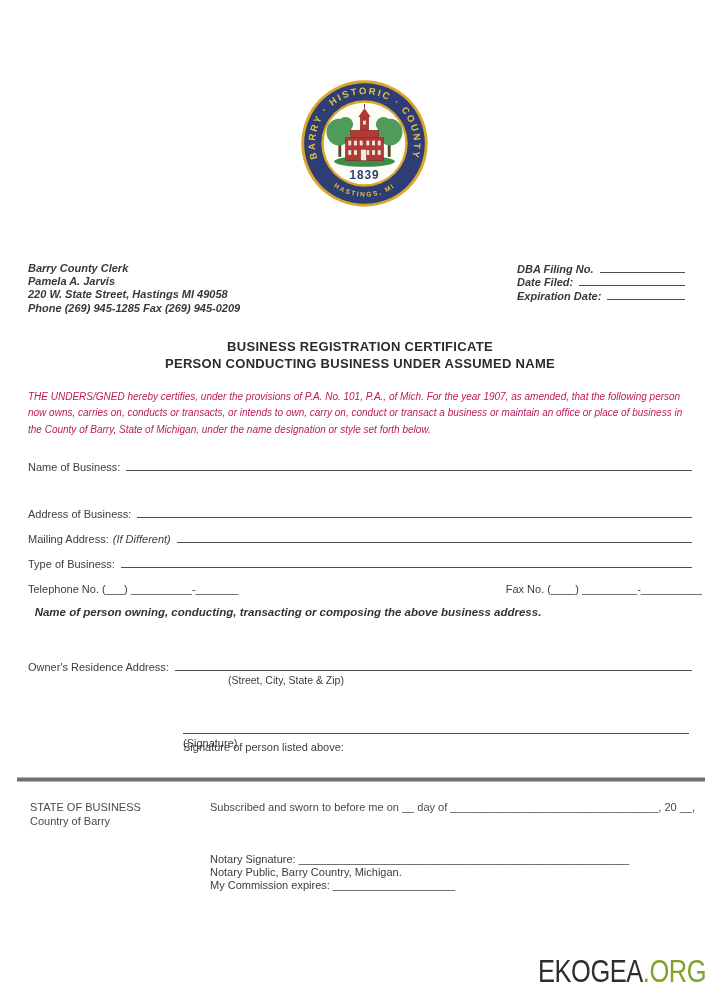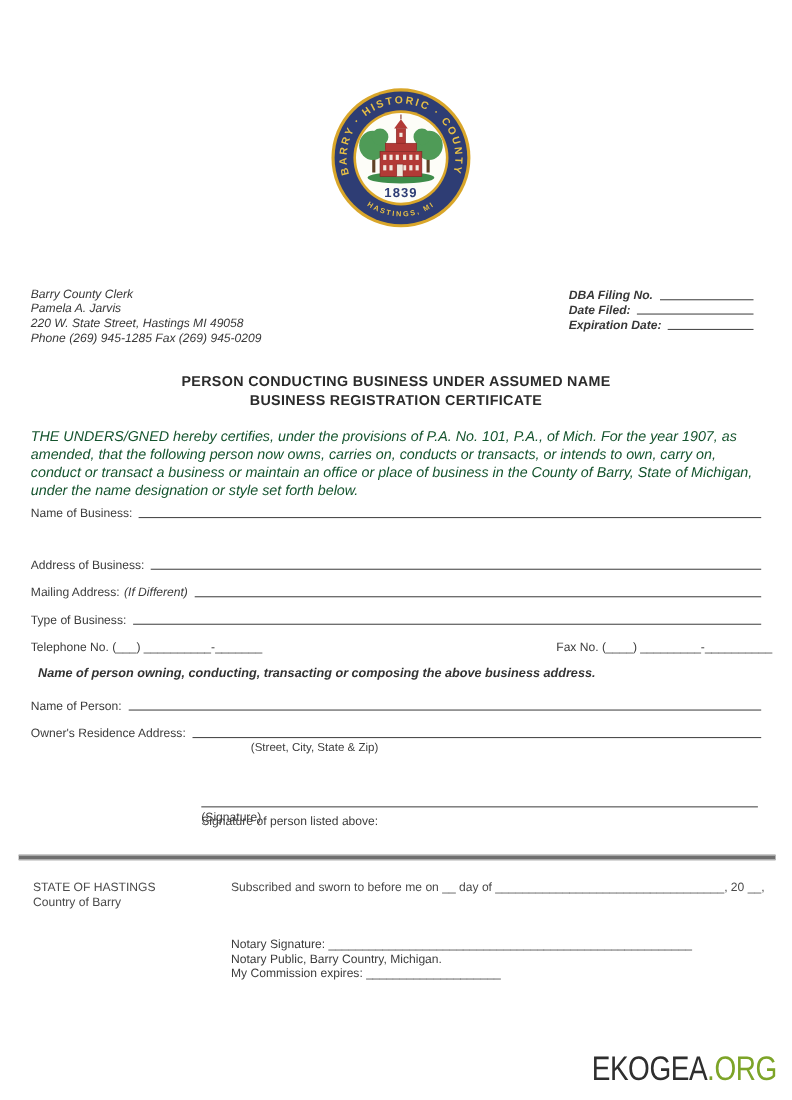--- a/index.html
+++ b/index.html
@@ -4,28 +4,28 @@
 <style>
   html,body{margin:0;padding:0;background:#ffffff;}
   .page{
     position:relative;width:720px;height:1000px;background:#ffffff;
     font-family:"Liberation Sans", sans-serif;color:#3c3c3c;overflow:hidden;
   }
   .abs{position:absolute;}
   
   .seal{left:298px;top:77px;}
   
-  .clerk{left:28px;top:262px;font-size:11px;font-weight:normal;font-style:italic;line-height:13.2px;color:#383838;}
+  .clerk{left:28px;top:262px;font-size:11px;font-weight:bold;font-style:italic;line-height:13.2px;color:#383838;}
   .filing{left:517px;top:262px;width:168px;font-size:11px;font-weight:bold;font-style:italic;color:#383838;}
   .frow{display:flex;align-items:flex-end;height:13.2px;}
   .rule{flex:1;border-bottom:1.3px solid #4d4d4d;margin:0 0 2px 6px;}
   
   .title{left:0;top:339px;width:720px;text-align:center;font-size:13px;font-weight:bold;color:#2b2b2b;line-height:16.5px;letter-spacing:.3px;}
   
-  .intro{left:28px;top:389px;width:666px;font-size:13px;font-style:italic;line-height:16.4px;color:#14532d;margin:0;}
+  .intro{left:28px;top:389px;width:666px;font-size:10px;font-style:italic;line-height:16.4px;color:#be185d;margin:0;}
   
   .fieldrow{left:28px;width:664px;display:flex;align-items:flex-end;font-size:11px;height:14px;}
   .fieldrow .note{font-style:italic;margin-left:4px;}
   .inlineblanks{font-size:11px;white-space:nowrap;}
   .phonerow{left:28px;width:674px;display:flex;justify-content:space-between;font-size:11px;}
   .ownerhead{left:0;top:606px;width:576px;text-align:center;font-size:11.5px;font-weight:bold;font-style:italic;color:#333;}
   .resnote{left:228px;top:674px;font-size:10.5px;color:#3c3c3c;}
   .siglabel{left:183px;top:701px;font-size:11px;margin-top:40px;}
   .sigline{left:183px;top:733px;width:506px;border-bottom:1.4px solid #4d4d4d;height:0;}
   .sigcaption{left:183px;top:737px;font-size:11px;}
@@ -115,22 +115,22 @@
       <span>Date Filed:</span>
       <span class="rule"></span>
     </div>
     <div class="frow">
       <span>Expiration Date:</span>
       <span class="rule"></span>
     </div>
   </div>
 
   <div class="title abs">
+    <div>BUSINESS REGISTRATION CERTIFICATE</div>
     <div>PERSON CONDUCTING BUSINESS UNDER ASSUMED NAME</div>
-    <div>BUSINESS REGISTRATION CERTIFICATE</div>
   </div>
 
   <p class="intro abs">THE UNDERS/GNED hereby certifies, under the provisions of P.A. No. 101, P.A., of Mich. For the year 1907, as amended, that the following person now owns, carries on, conducts or transacts, or intends to own, carry on, conduct or transact a business or maintain an office or place of business in the County of Barry, State of Michigan, under the name designation or style set forth below.</p>
 
   <div class="fieldrow abs" style="top:459px;">
     <span>Name of Business:</span>
     <span class="rule"></span>
   </div>
   <div class="fieldrow abs" style="top:506px;">
     <span>Address of Business:</span>
@@ -146,38 +146,34 @@
     <span class="rule"></span>
   </div>
 
   <div class="phonerow abs" style="top:583px;">
     <span class="inlineblanks">Telephone No. (___) __________-_______</span>
     <span class="inlineblanks">Fax No. (____) _________-__________</span>
   </div>
 
   <div class="ownerhead abs">Name of person owning, conducting, transacting or composing the above business address.</div>
 
-  <div class="fieldrow abs" style="top:634px;">
-    <span>Name of Person:</span>
-    <span class="rule"></span>
-  </div>
   <div class="fieldrow abs" style="top:659px;">
     <span>Owner's Residence Address:</span>
     <span class="rule"></span>
   </div>
   <div class="resnote abs">(Street, City, State &amp; Zip)</div>
 
   <div class="siglabel abs">Signature of person listed above:</div>
   <div class="sigline abs"></div>
   <div class="sigcaption abs">(Signature)</div>
 
   <div class="divider abs"></div>
 
   <div class="stateblock abs">
-    <div>STATE OF HASTINGS</div>
+    <div>STATE OF BUSINESS</div>
     <div>Country of Barry</div>
   </div>
   <div class="swornblock abs">
     <div>Subscribed and sworn to before me on __ day of __________________________________, 20 __,</div>
   </div>
   <div class="notaryblock abs">
     <div>Notary Signature: ______________________________________________________</div>
     <div>Notary Public, Barry Country, Michigan.</div>
     <div>My Commission expires: ____________________</div>
   </div>

